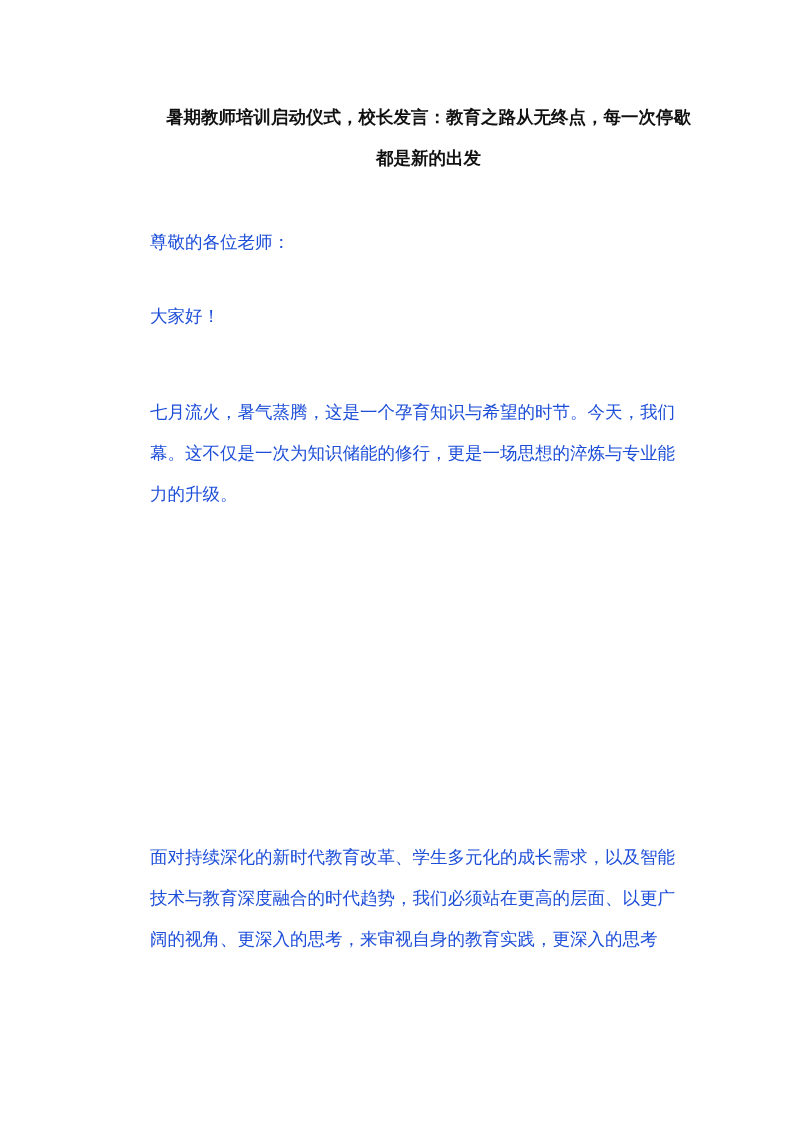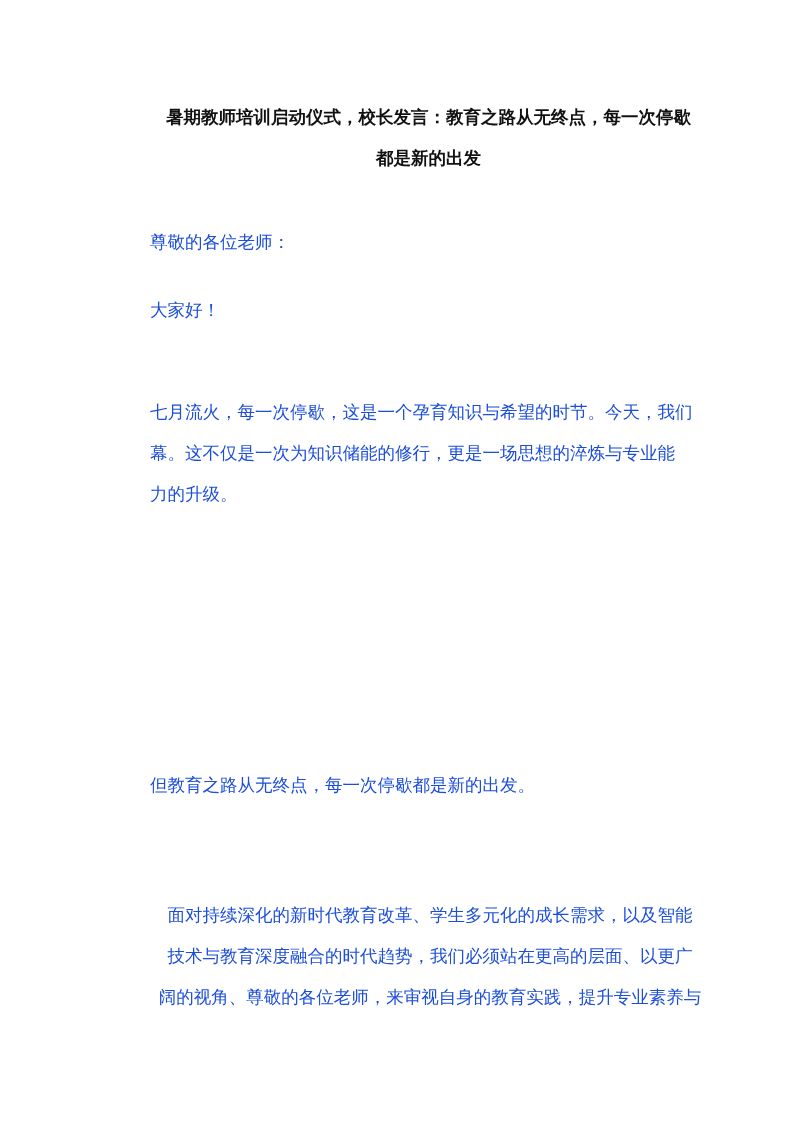--- a/index.html
+++ b/index.html
@@ -52,38 +52,37 @@
 
 <div class="page">
 
   <div class="title">
     <span class="line">暑期教师培训启动仪式，校长发言：教育之路从无终点，每一次停歇</span>
     <span class="line">都是新的出发</span>
   </div>
 
   <div class="body-text" style="top:222px;">尊敬的各位老师：</div>
 
-  <div class="body-text" style="top:290px;">大家好！</div>
+  <div class="body-text" style="top:296px;">大家好！</div>
 
   <div class="body-text" style="top:392px;">
     <p class="para">
-      <span class="line">七月流火，每一次停歇，这是一个孕育知识与希望的时节。今天，我们</span>
+      <span class="line">七月流火，暑气蒸腾，这是一个孕育知识与希望的时节。今天，我们</span>
       <span class="line">幕。这不仅是一次为知识储能的修行，更是一场思想的淬炼与专业能</span>
       <span class="line">力的升级。</span>
     </p>
   </div>
 
 
   <div class="body-text" style="top:765px;">
     <p class="para">
-      <span class="line">但教育之路从无终点，每一次停歇都是新的出发。</span>
     </p>
   </div>
 
-  <div class="body-text" style="top:895px;text-align:center;">
+  <div class="body-text" style="top:837px;">
     <p class="para">
       <span class="line">面对持续深化的新时代教育改革、学生多元化的成长需求，以及智能</span>
       <span class="line">技术与教育深度融合的时代趋势，我们必须站在更高的层面、以更广</span>
-      <span class="line">阔的视角、尊敬的各位老师，来审视自身的教育实践，提升专业素养与</span>
+      <span class="line">阔的视角、更深入的思考，来审视自身的教育实践，更深入的思考</span>
     </p>
   </div>
 
 </div>
 
 </body></html>

